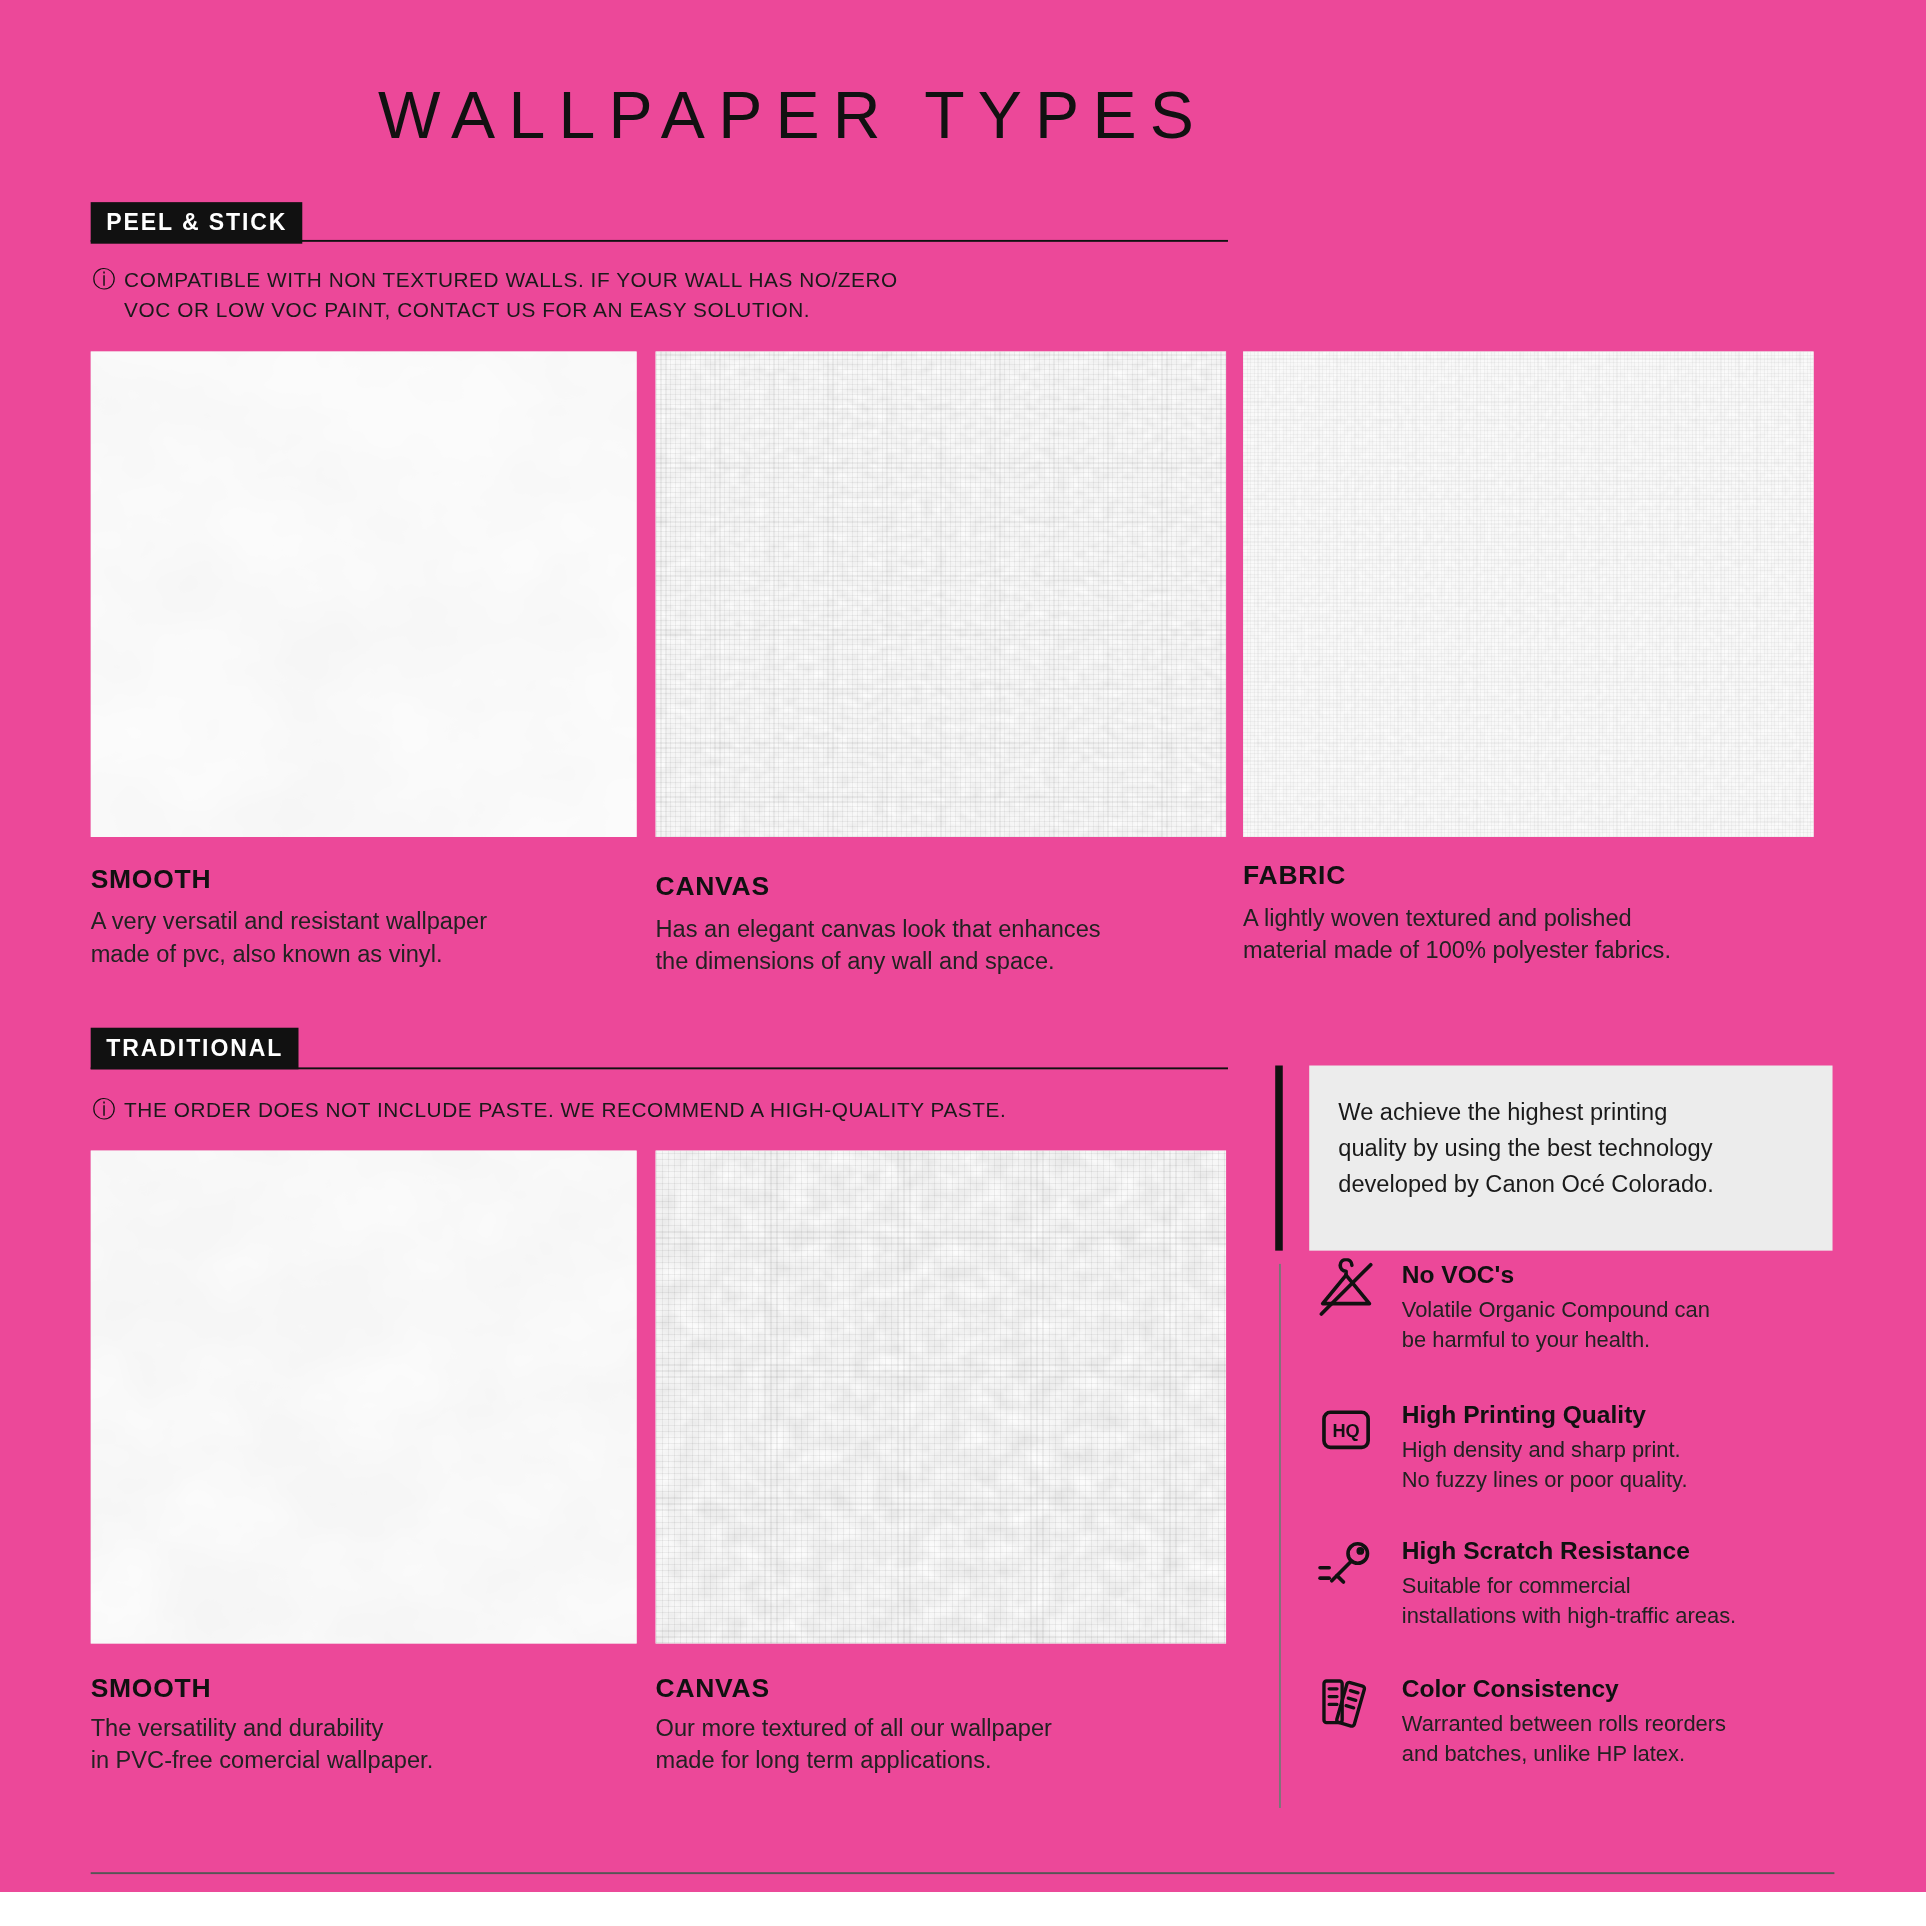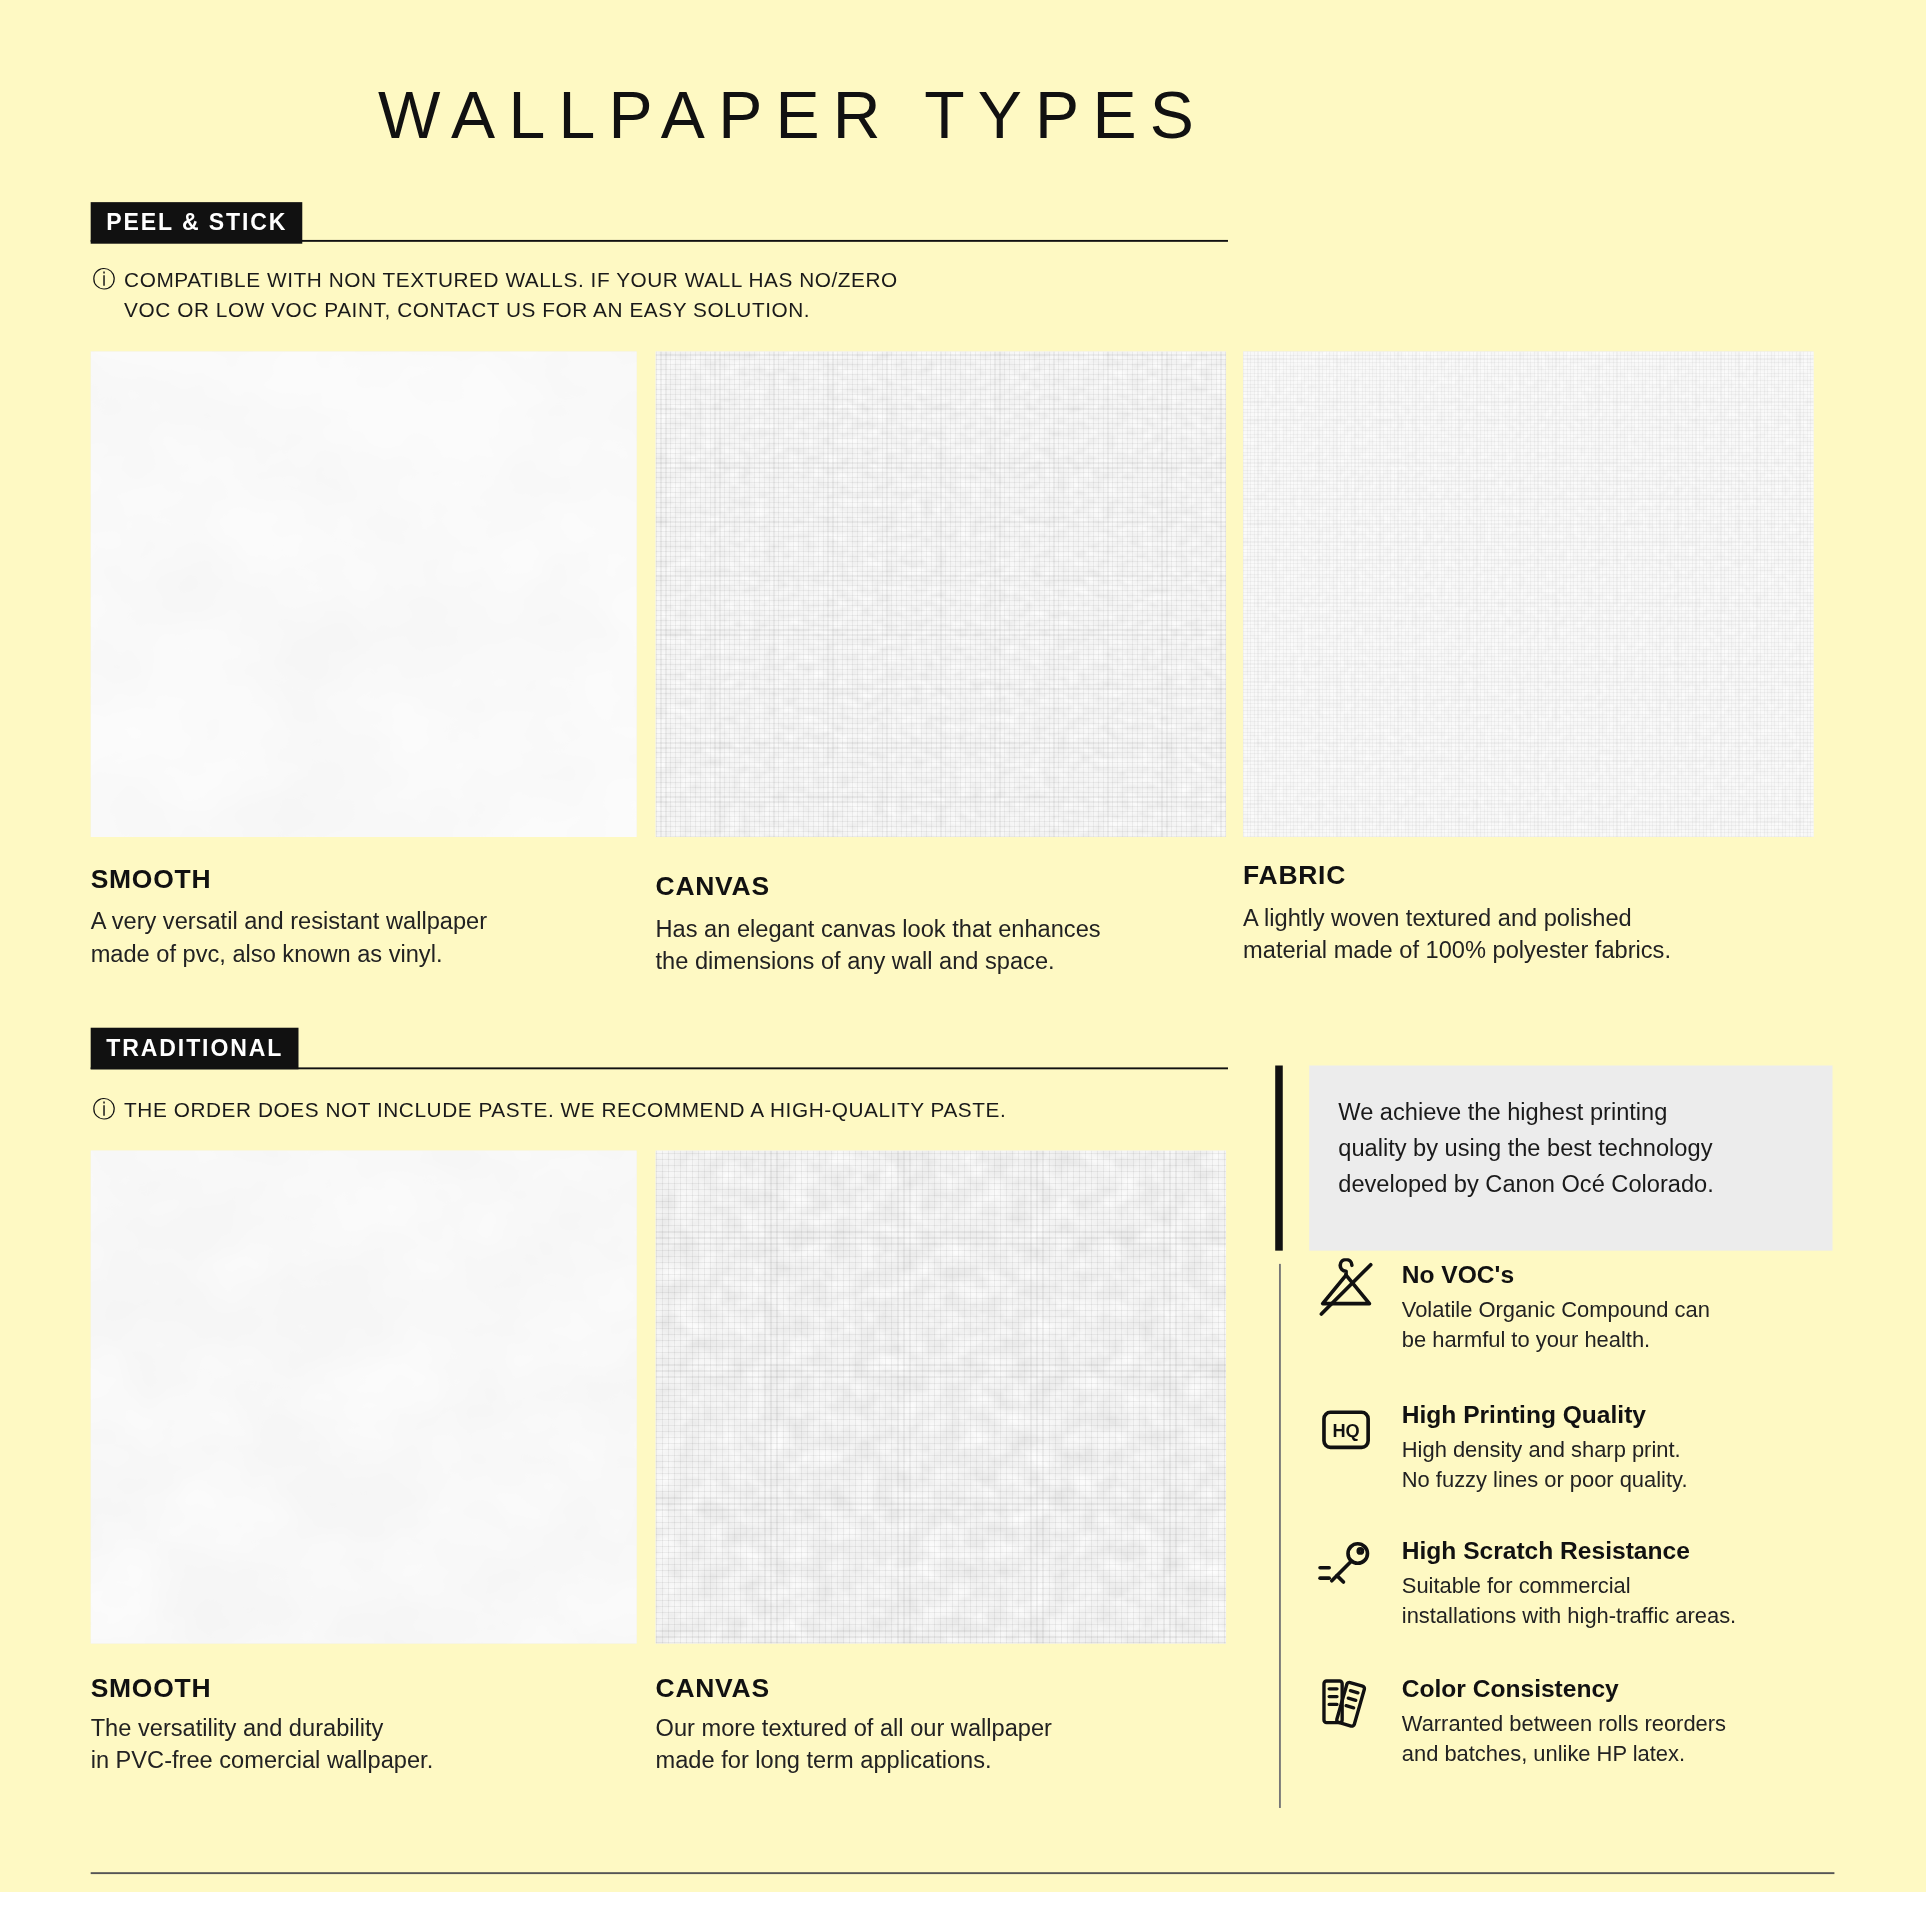--- a/index.html
+++ b/index.html
@@ -1,19 +1,19 @@
 <!DOCTYPE html>
 <html style="font-size:10.3px"><head>
 <meta charset="utf-8">
 <style>
   * { box-sizing: border-box; }
   html, body { margin: 0; padding: 0; background: #ffffff; }
   .viewport {
     position: relative; width: 1926px; height: 1892px;
-    overflow: hidden; background: #fef9c3;
+    overflow: hidden; background: #ec4899;
   }
   .page {
     position: absolute; left: 0; top: 0; width: 1020px; height: 1020px;
     transform: scale(1.8892); transform-origin: 0 0;
     font-family: "Liberation Sans", sans-serif; color: #1d1d1d;
   }
   .abs { position: absolute; }
 
   .title {
     left: 0; top: 41px; width: 839px; text-align: center;

